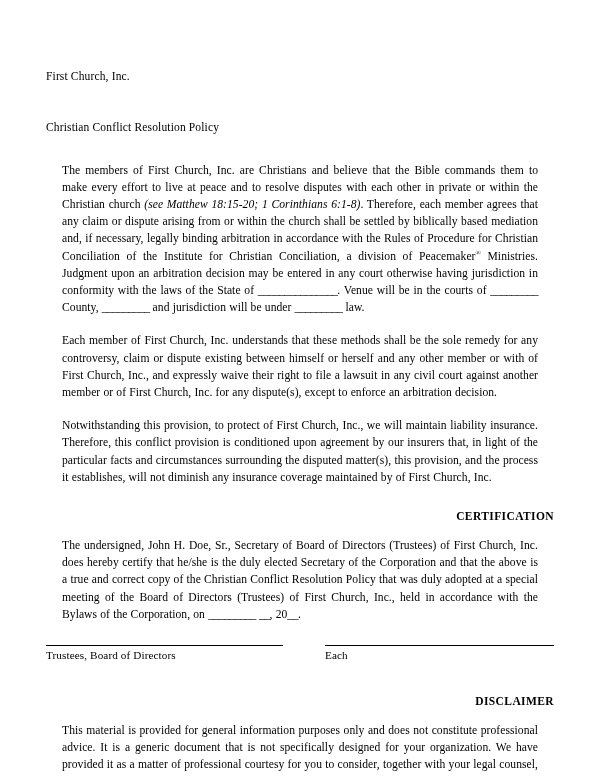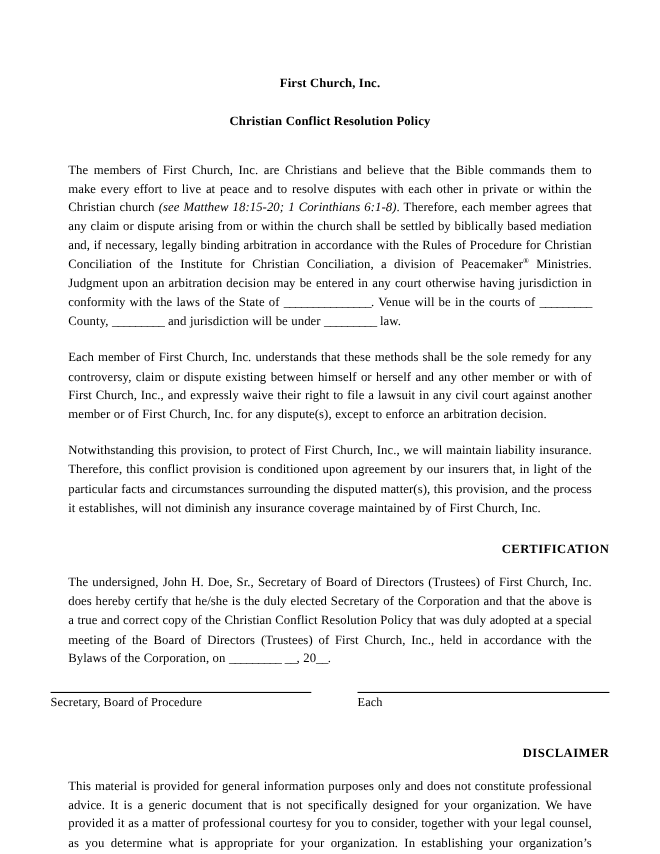--- a/index.html
+++ b/index.html
@@ -17,31 +17,31 @@
   }
   .page {
     position: relative;
     width: 600px;
     height: 776px;
     box-sizing: border-box;
     padding: 0 46px 0 46px;
     background: #ffffff;
   }
   .heading {
-    text-align: center;
-    font-weight: bold;
+    text-align: left;
+    font-weight: normal;
     font-size: 11.5px;
     letter-spacing: 0.15px;
     line-height: 1.2;
   }
   .doc-title {
     margin-top: 70px;
   }
   .doc-subtitle {
-    margin-top: 21px;
+    margin-top: 37px;
   }
   .section-heading {
     text-align: right;
     font-weight: bold;
     font-size: 11.5px;
     letter-spacing: 0.4px;
   }
   .para {
     text-align: justify;
     font-size: 11.6px;
@@ -115,21 +115,21 @@
 
   <p class="para p-gap">Notwithstanding this provision, to protect of First Church, Inc., we will maintain liability insurance. Therefore, this conflict provision is conditioned upon agreement by our insurers that, in light of the particular facts and circumstances surrounding the disputed matter(s), this provision, and the process it establishes, will not diminish any insurance coverage maintained by of First Church, Inc.</p>
 
   <div class="section-heading cert-head">CERTIFICATION</div>
 
   <p class="para cert-para"><span>The undersigned, John H. Doe, Sr., Secretary of Board of Directors (Trustees) of First Church, Inc. does hereby certify that he/she is the duly elected Secretary of the Corporation and that the above is a true and correct copy of the Christian Conflict Resolution Policy that was duly adopted at a special meeting of the Board of Directors (Trustees) of First Church, Inc., held in accordance with the Bylaws of the Corporation, on </span><span class="blank">_________</span><span> </span><span class="blank">__</span><span>, 20</span><span class="blank">__</span><span>.</span></p>
 
   <div class="sig-block">
     <div class="sig-col-left">
       <div class="sig-rule"></div>
-      <div class="sig-label">Secretary, Board of Procedure</div>
+      <div class="sig-label">Trustees, Board of Directors</div>
     </div>
     <div class="sig-spacer"></div>
     <div class="sig-col-right">
       <div class="sig-rule"></div>
       <div class="sig-label">Each</div>
     </div>
   </div>
 
   <div class="section-heading disc-head">DISCLAIMER</div>
 

